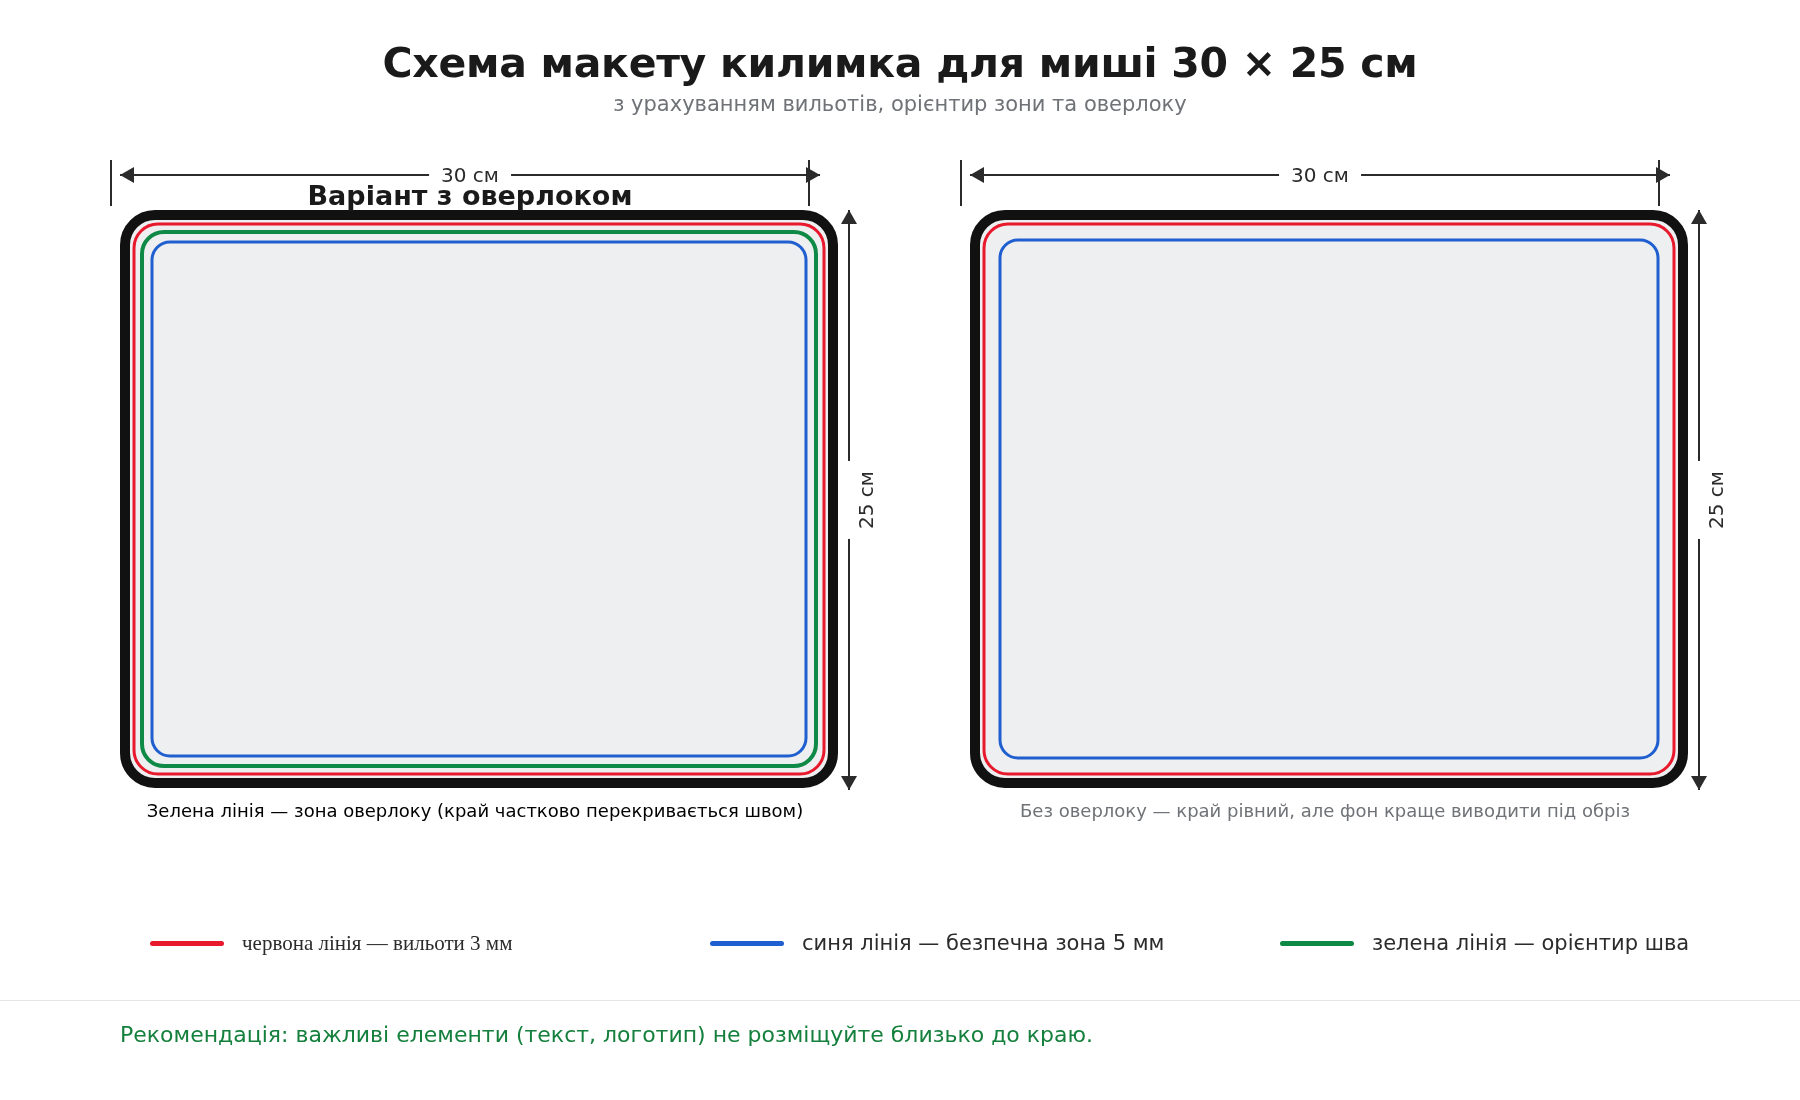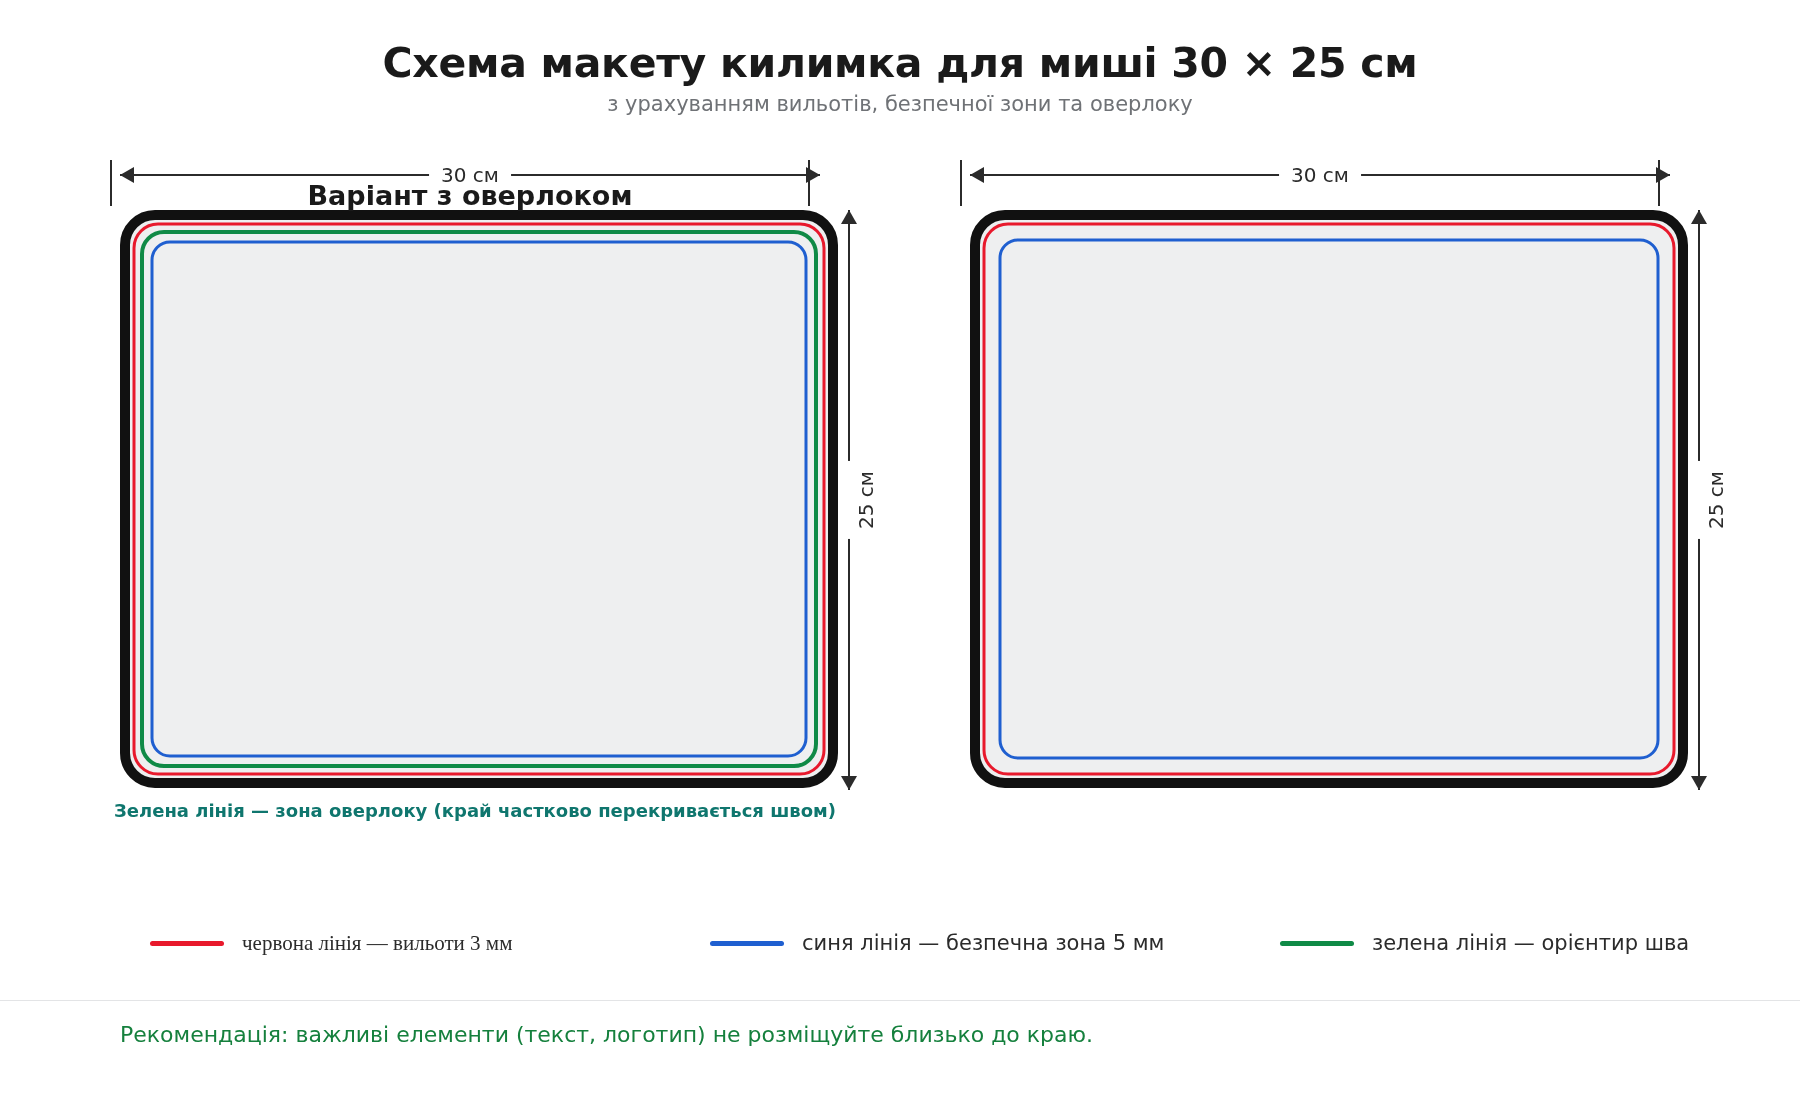--- a/index.html
+++ b/index.html
@@ -162,21 +162,21 @@
   .mat svg { display: block; }
 
   .note {
     position: absolute;
     top: 650px;
     left: 0;
     width: 730px;
     text-align: center;
     font-size: 18px;
   }
-  .note.green { color: #0f766e; font-weight: bold; }
+  .note.green { color: #000000; }
   .note.grey  { color: #6f7276; }
 
   
   .legend {
     position: absolute;
     left: 110px;
     top: 920px;
     width: 1620px;
     height: 46px;
   }
@@ -216,21 +216,21 @@
     font-size: 22px;
     color: #15803d;
   }
 </style>
 </head>
 <body>
 
 <div class="page">
 
   <div class="title">Схема макету килимка для миші 30 × 25 см</div>
-  <div class="subtitle">з урахуванням вильотів, безпечної зони та оверлоку</div>
+  <div class="subtitle">з урахуванням вильотів, орієнтир зони та оверлоку</div>
 
   <div class="panel left">
 
     <div class="dim-top">
       <div class="line"></div>
       <div class="arrow-l"></div>
       <div class="arrow-r"></div>
       <div class="label">30 см</div>
     </div>
     <div class="tick tl"></div>
@@ -277,20 +277,21 @@
       </svg>
     </div>
 
     <div class="dim-right">
       <div class="line"></div>
       <div class="arrow-t"></div>
       <div class="arrow-b"></div>
       <div class="label">25 см</div>
     </div>
 
+    <div class="note grey">Без оверлоку — край рівний, але фон краще виводити під обріз</div>
   </div>
 
   <div class="legend">
     <div class="legend-item li-0">
       <span class="swatch" style="background:#e8192c"></span>
       <span>червона лінія — вильоти 3 мм</span>
     </div>
     <div class="legend-item li-1">
       <span class="swatch" style="background:#1f5fd0"></span>
       <span>синя лінія — безпечна зона 5 мм</span>

